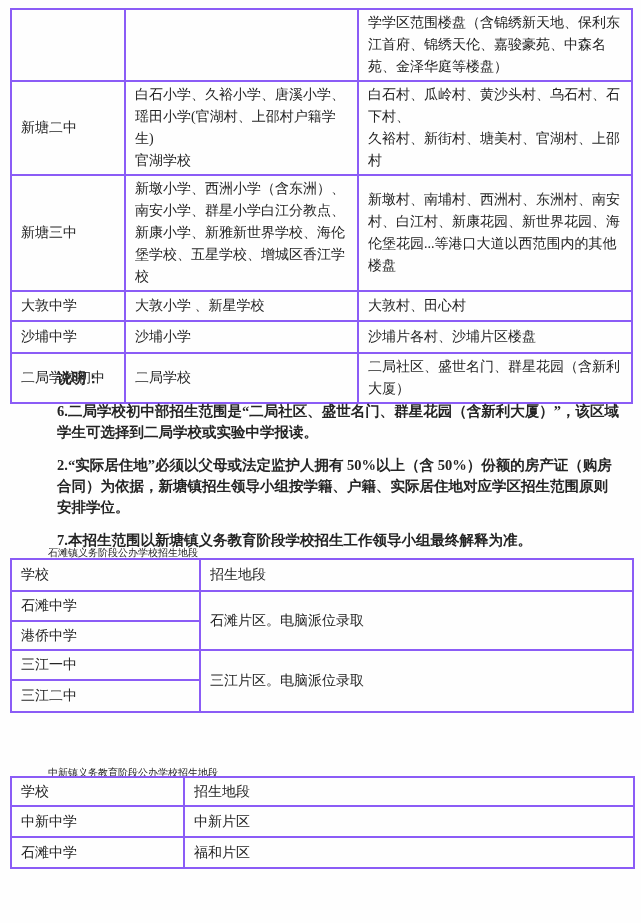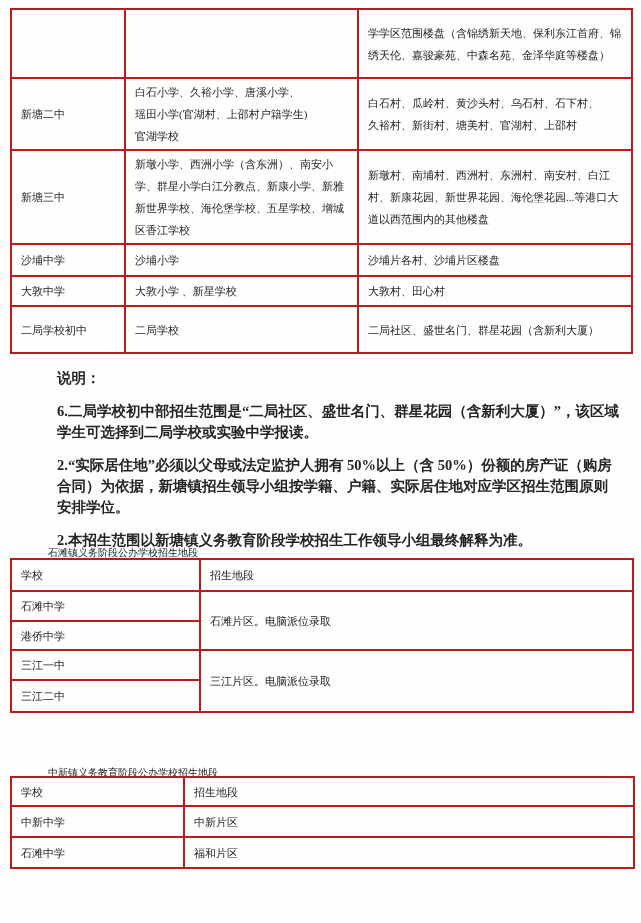--- a/index.html
+++ b/index.html
@@ -12,26 +12,26 @@
     color: #242424;
     overflow: hidden;
   }
   table {
     border-collapse: collapse;
     table-layout: fixed;
     position: absolute;
     background: #fefefe;
   }
   td, th {
-    border: 2px solid #b91c1c;
+    border: 2px solid #8b5cf6;
     vertical-align: middle;
     text-align: left;
     font-weight: normal;
     padding: 2px 9px;
-    font-size: 11px;
+    font-size: 14px;
     line-height: 22px;
     white-space: pre-wrap;
     word-break: break-all;
     overflow: hidden;
   }
   #table-xintang { top: 8px; left: 10px; width: 621px; }
   #table-shitan  { top: 558px; left: 10px; width: 622px; }
   #table-zhongxin{ top: 776px; left: 10px; width: 623px; }
   .notes {
     position: absolute;
@@ -77,43 +77,43 @@
 瑶田小学(官湖村、上邵村户籍学生)
 官湖学校</td>
         <td>白石村、瓜岭村、黄沙头村、乌石村、石下村、
 久裕村、新街村、塘美村、官湖村、上邵村</td>
       </tr>
       <tr style="height:94px">
         <td>新塘三中</td>
         <td>新墩小学、西洲小学（含东洲）、南安小学、群星小学白江分教点、新康小学、新雅新世界学校、海伦堡学校、五星学校、增城区香江学校</td>
         <td>新墩村、南埔村、西洲村、东洲村、南安村、白江村、新康花园、新世界花园、海伦堡花园...等港口大道以西范围内的其他楼盘</td>
       </tr>
+      <tr style="height:30px">
+        <td>大敦中学</td>
+        <td>大敦小学 、新星学校</td>
+        <td>大敦村、田心村</td>
+      </tr>
       <tr style="height:32px">
         <td>沙埔中学</td>
         <td>沙埔小学</td>
         <td>沙埔片各村、沙埔片区楼盘</td>
-      </tr>
-      <tr style="height:30px">
-        <td>大敦中学</td>
-        <td>大敦小学 、新星学校</td>
-        <td>大敦村、田心村</td>
       </tr>
       <tr style="height:47px">
         <td>二局学校初中</td>
         <td>二局学校</td>
         <td>二局社区、盛世名门、群星花园（含新利大厦）</td>
       </tr>
     </tbody>
   </table>
 
   <div class="notes">
     <p>说明：</p>
     <p>6.二局学校初中部招生范围是“二局社区、盛世名门、群星花园（含新利大厦）”，该区域学生可选择到二局学校或实验中学报读。</p>
     <p>2.“实际居住地”必须以父母或法定监护人拥有 50%以上（含 50%）份额的房产证（购房合同）为依据，新塘镇招生领导小组按学籍、户籍、实际居住地对应学区招生范围原则安排学位。</p>
-    <p>2.本招生范围以新塘镇义务教育阶段学校招生工作领导小组最终解释为准。</p>
+    <p>7.本招生范围以新塘镇义务教育阶段学校招生工作领导小组最终解释为准。</p>
   </div>
 
   <div class="section-title" id="title-shitan">石滩镇义务阶段公办学校招生地段</div>
 
   <table id="table-shitan">
     <colgroup>
         <col style="width:189px">
         <col style="width:433px">
       </colgroup>
     <tbody>

